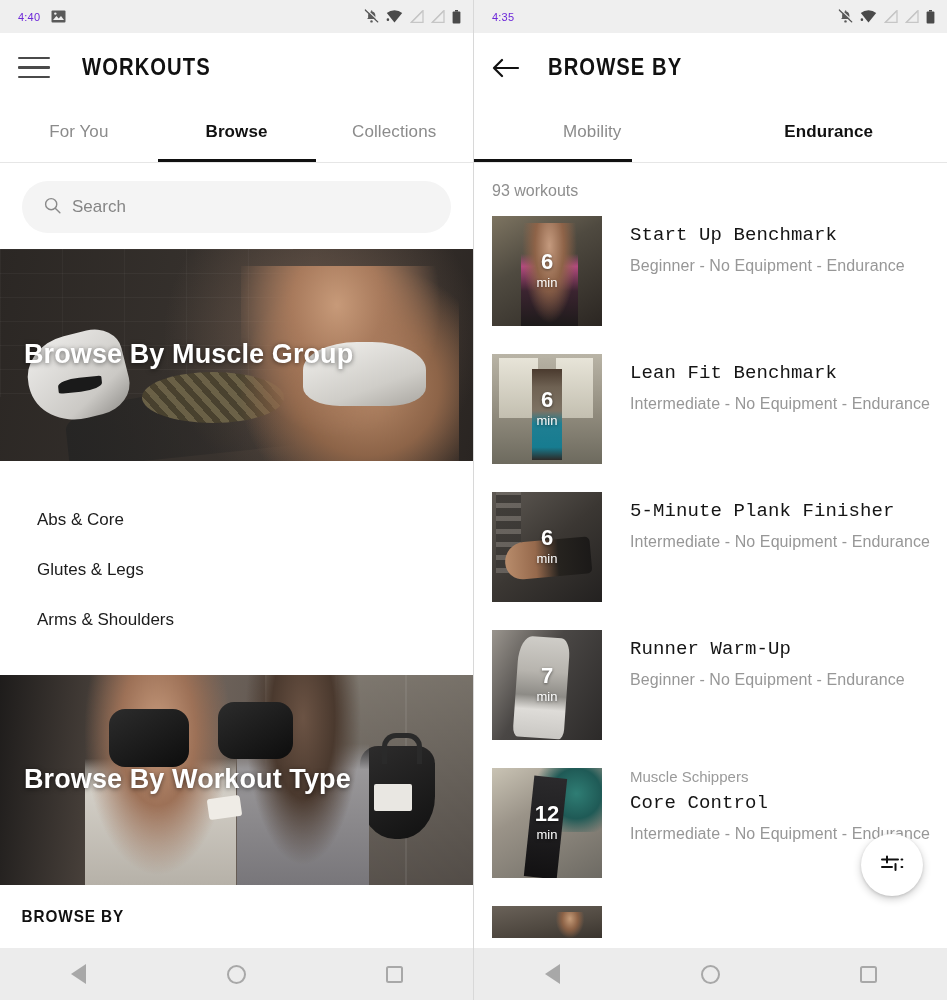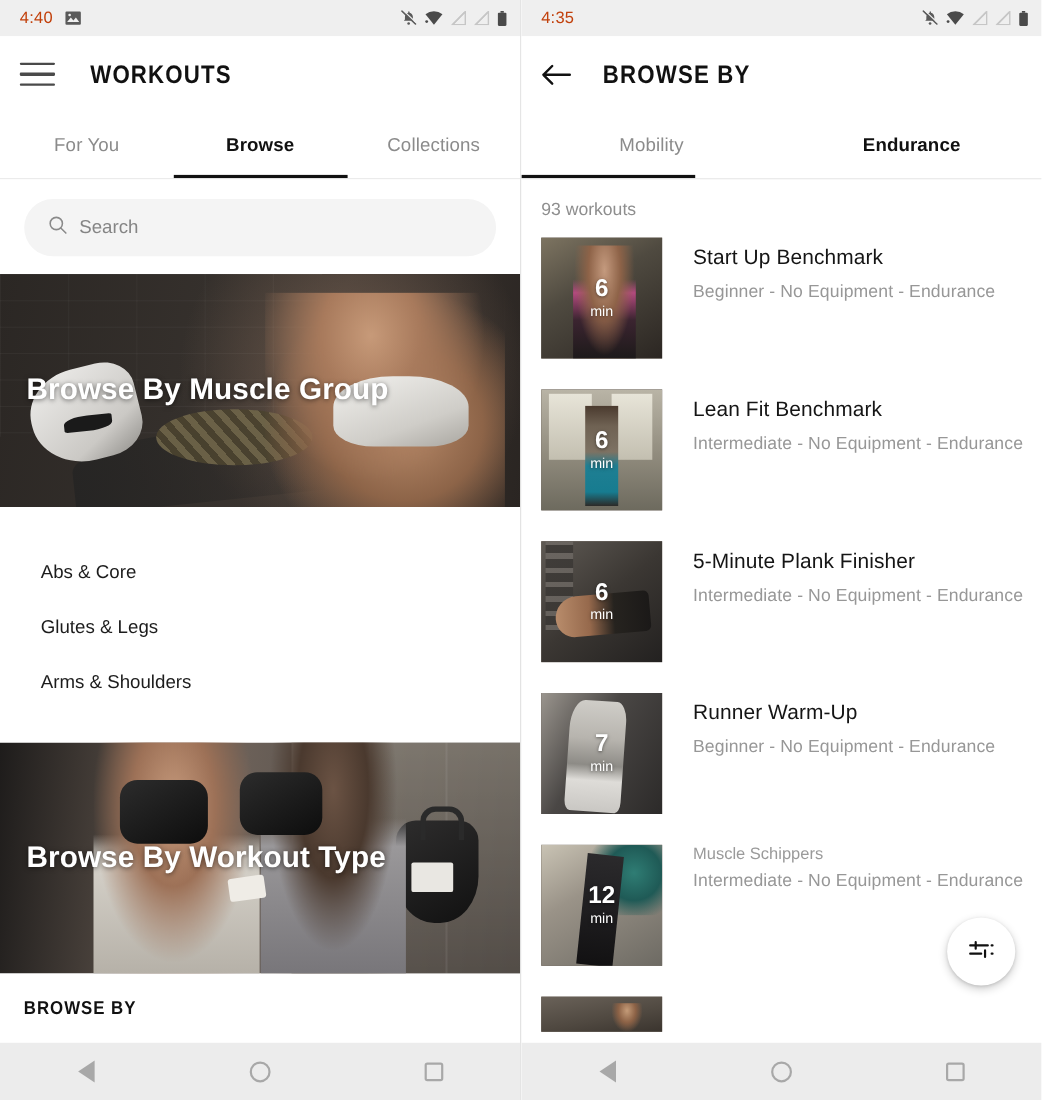--- a/index.html
+++ b/index.html
@@ -16,21 +16,21 @@
   .panel-left  { width:474px; border-right:1px solid #d8d8d8; }
   .panel-right { width:473px; }
 
   
   .status-bar {
     height:33px; background:#efefef;
     display:flex; align-items:center;
     padding:0 12px 0 18px;
     flex-shrink:0;
   }
-  .status-time { font-size:15px; color:#c2410c; letter-spacing:.2px;text-align:right; }
+  .status-time { font-size:11px; color:#6d28d9; letter-spacing:.2px;text-align:right; }
   .status-left-icons { display:flex; align-items:center; margin-left:11px; }
   .status-right { margin-left:auto; display:flex; align-items:center; gap:7px; }
   .sb-ico { display:block; }
 
   
   .app-bar { height:69px; display:flex; align-items:center; padding:0 0 0 18px; background:#fff; }
   .hamburger { width:32px; height:22px; display:flex; flex-direction:column; justify-content:space-between; cursor:pointer; }
   .hamburger i { display:block; height:2.4px; background:#4a4a4a; border-radius:1px; }
   .back-arrow { width:34px; height:26px; display:flex; align-items:center; cursor:pointer; }
   .app-title {
@@ -195,21 +195,21 @@
   }
   .thumb-badge {
     position:absolute; inset:0; display:flex;
     flex-direction:column; align-items:center; justify-content:center;
     color:#fff; text-shadow:0 1px 3px rgba(0,0,0,.5); z-index:4;
   }
   .badge-num { font-size:22px; font-weight:bold; line-height:.95; }
   .badge-unit { font-size:13px; margin-top:2px; }
   .wk-text { padding-left:28px; padding-top:8px; }
   .wk-sub-top { font-size:15px; color:#9a9a9a; margin-bottom:7px; }
-  .wk-title { font-size:19px; color:#151515; margin-bottom:11px; letter-spacing:.1px; }
+  .wk-title { font-size:19px; color:#151515; margin-bottom:11px; letter-spacing:.1px;font-family:Liberation Mono, monospace; }
   .wk-meta { font-size:16px; color:#979797; letter-spacing:.1px; }
 
   
   .t-a { position:absolute; inset:0; background:linear-gradient(150deg,#7d7461 0%,#4f4a40 40%,#2b2622 100%); }
   .t-a:after { content:""; position:absolute; left:26%; top:6%; width:52%; height:94%;
     background:radial-gradient(ellipse at 50% 22%,#c49a7e 0%,#8e6348 36%,rgba(70,48,36,0) 68%),
                linear-gradient(180deg,rgba(200,60,120,0) 30%,#b34a7e 42%,#3b2430 66%,#1d1a1a 100%); }
   .t-b { position:absolute; inset:0; background:linear-gradient(180deg,#b9b4a6 0%,#8f8a7c 56%,#6d6a5e 100%); }
   .t-b:before { content:""; position:absolute; left:6%; top:4%; width:36%; height:54%;
     background:linear-gradient(180deg,#e7e4d8,#c3bfb0); }
@@ -514,20 +514,21 @@
         <div class="wk-item">
           <div class="thumb">
             <div class="t-e"></div>
             <div class="thumb-badge">
               <span class="badge-num">12</span>
               <span class="badge-unit">min</span>
             </div>
           </div>
           <div class="wk-text" style="padding-top:0">
             <div class="wk-sub-top">Muscle Schippers</div>
+            <div class="wk-title">Core Control</div>
             <div class="wk-meta">Intermediate - No Equipment - Endurance</div>
           </div>
         </div>
 
         <div class="wk-item">
           <div class="thumb thumb-partial">
             <div class="t-f"></div>
           </div>
         </div>
 

